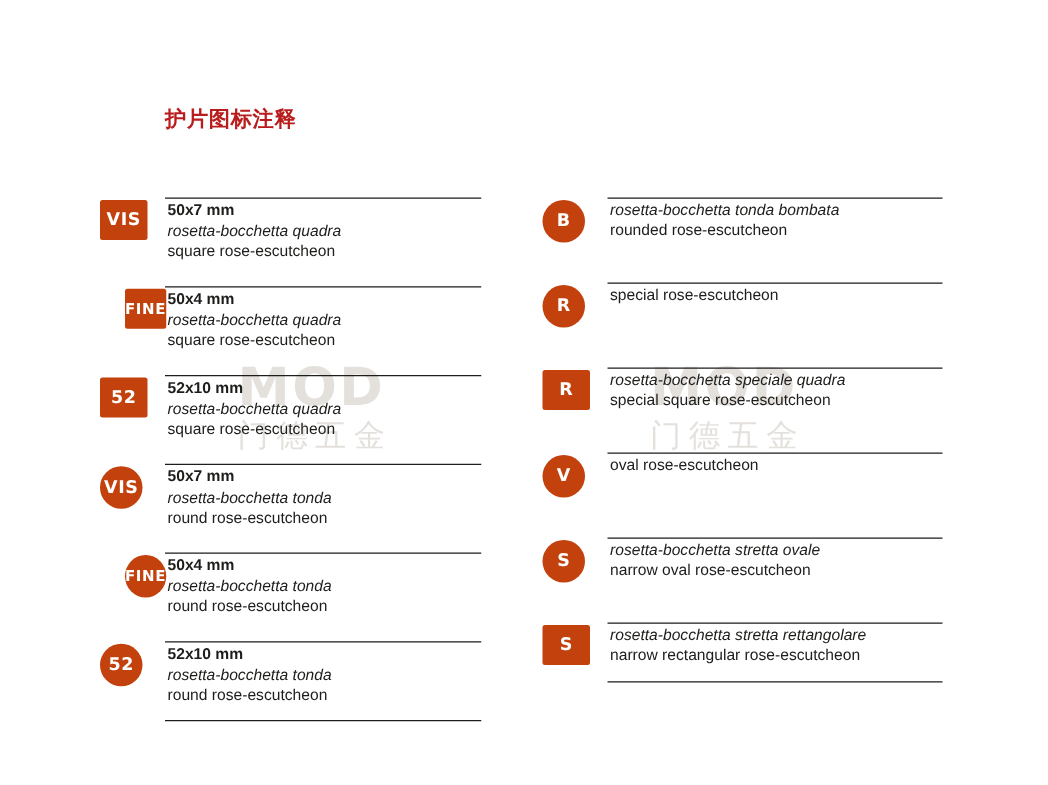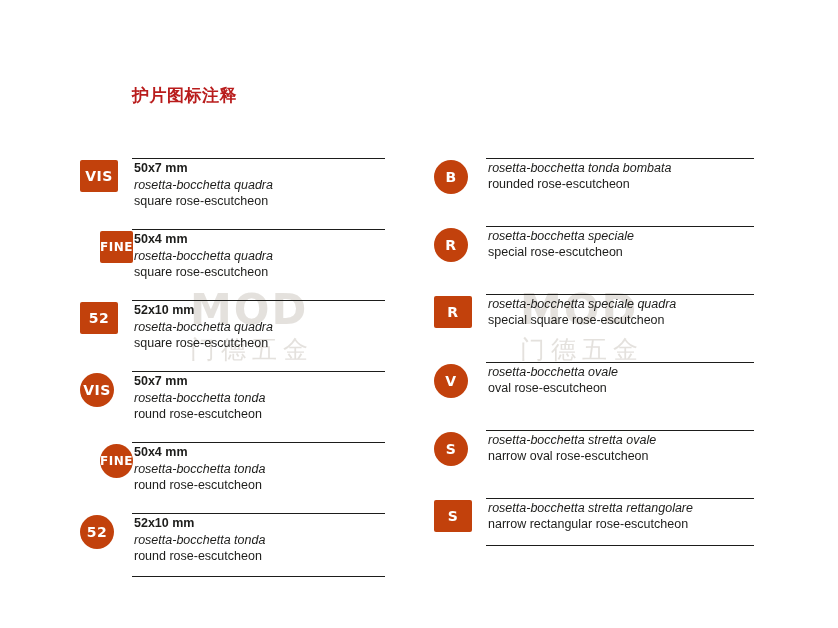--- a/index.html
+++ b/index.html
@@ -239,39 +239,37 @@
           <div class="text-cell">
             <div class="it-line">rosetta-bocchetta tonda bombata</div>
             <div class="en-line">rounded rose-escutcheon</div>
           </div>
         </div>
         <div class="legend-row">
           <div class="badge-cell">
             <div class="badge round">R</div>
           </div>
           <div class="text-cell">
-            <div class="it-line">rosetta-bocchetta speciale</div>
             <div class="en-line">special rose-escutcheon</div>
           </div>
         </div>
         <div class="legend-row">
           <div class="badge-cell">
             <div class="badge square">R</div>
           </div>
           <div class="text-cell">
             <div class="it-line">rosetta-bocchetta speciale quadra</div>
             <div class="en-line">special square rose-escutcheon</div>
           </div>
         </div>
         <div class="legend-row">
           <div class="badge-cell">
             <div class="badge round">V</div>
           </div>
           <div class="text-cell">
-            <div class="it-line">rosetta-bocchetta ovale</div>
             <div class="en-line">oval rose-escutcheon</div>
           </div>
         </div>
         <div class="legend-row">
           <div class="badge-cell">
             <div class="badge round">S</div>
           </div>
           <div class="text-cell">
             <div class="it-line">rosetta-bocchetta stretta ovale</div>
             <div class="en-line">narrow oval rose-escutcheon</div>

